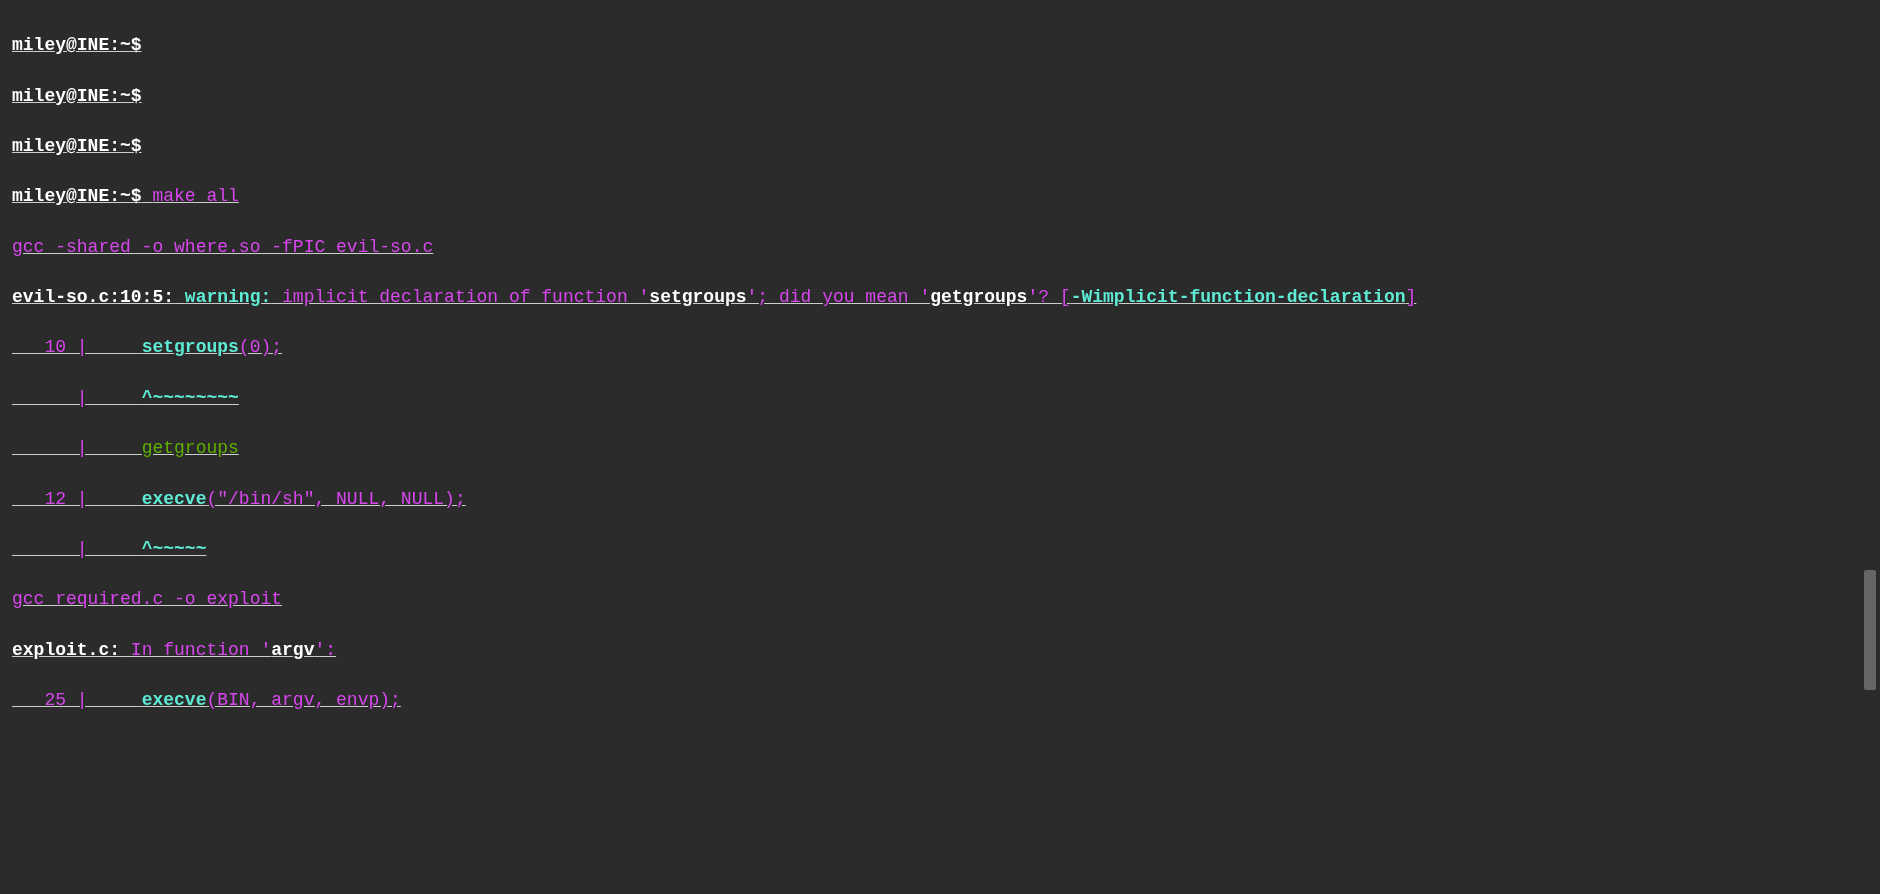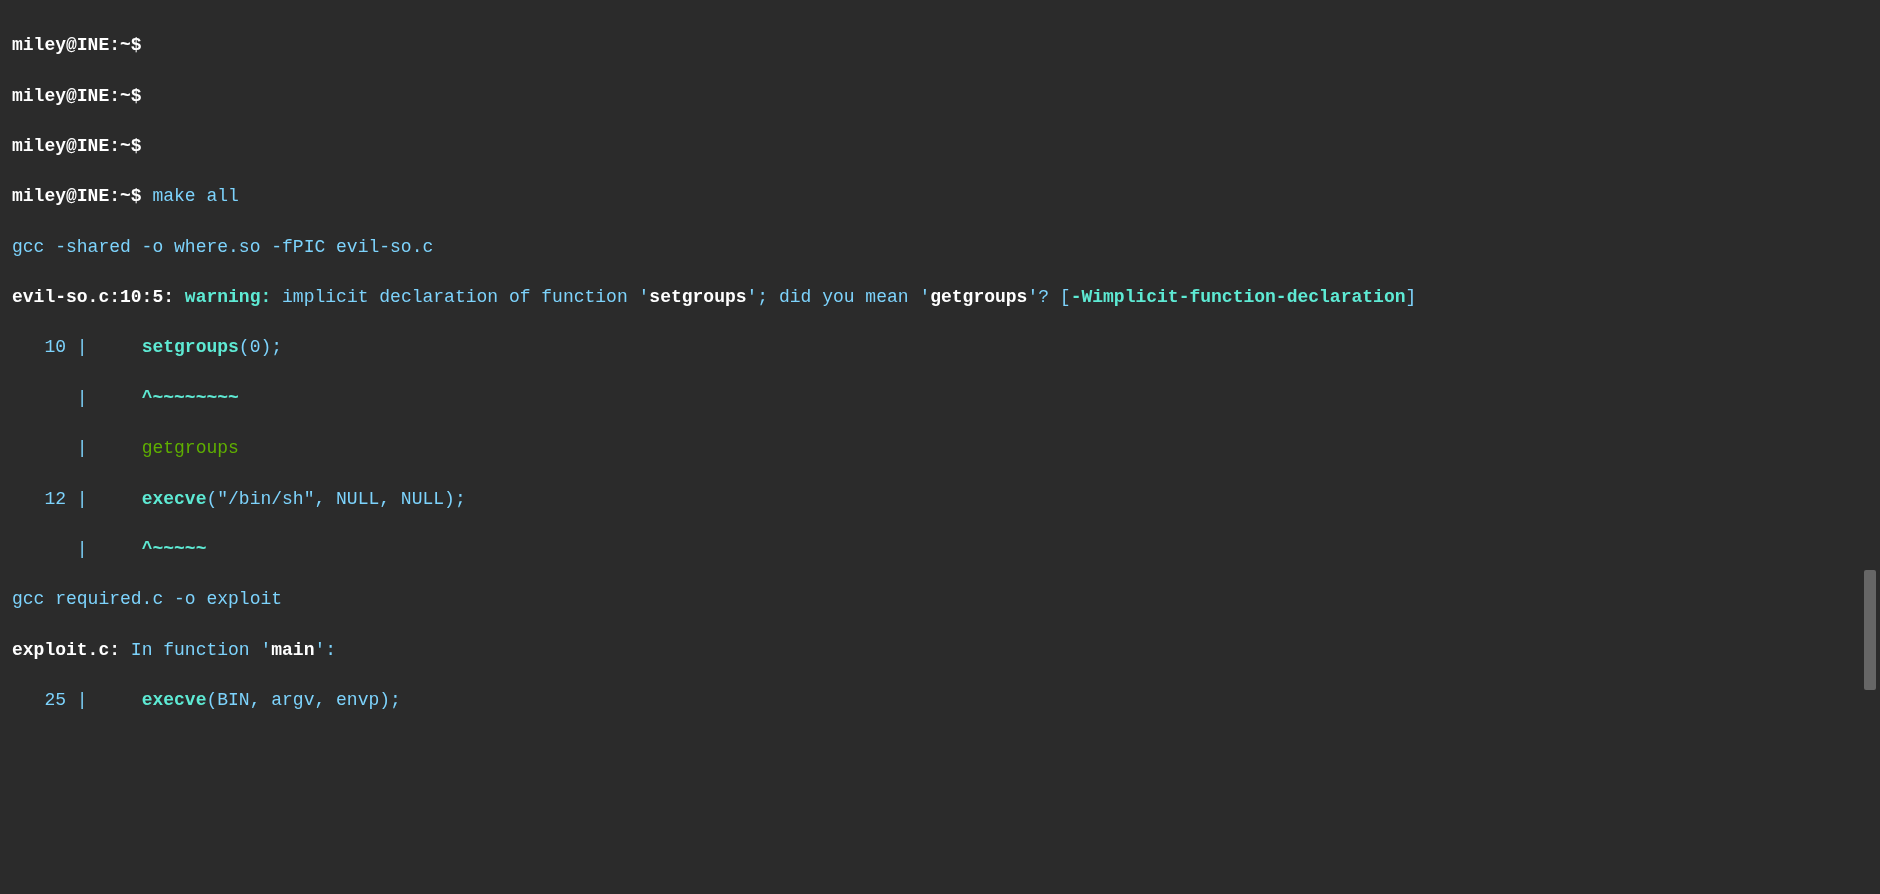--- a/index.html
+++ b/index.html
@@ -16,31 +16,32 @@
       padding: 8px 12px;
       width: 1880px;
       height: 894px;
       overflow: hidden;
       position: relative;
     }
     .terminal {
       white-space: pre;
       height: 100%;
       overflow-y: auto;
+      text-decoration: underline;
     }
     .prompt {
       color: #cccccc;
       font-weight: bold;
     }
     .bold {
       font-weight: bold;
       color: #ffffff;
     }
     .dim {
-      color: #7dd3fc;
+      color: #d946ef;
     }
     .magenta {
       color: #5eead4;
       font-weight: bold;
     }
     .green {
       color: #5faf00;
     }
     .scrollbar {
       position: absolute;
@@ -70,21 +71,21 @@
 <div class="line"><span class="prompt bold">miley@INE:~$</span></div>
 <div class="line"><span class="prompt bold">miley@INE:~$</span><span> </span><span class="dim">make all</span></div>
 <div class="line"><span class="dim">gcc -shared -o where.so -fPIC evil-so.c</span></div>
 <div class="line"><span class="bold">evil-so.c:10:5:</span><span> </span><span class="magenta">warning:</span><span class="dim"> implicit declaration of function '</span><span class="bold">setgroups</span><span class="dim">'; did you mean '</span><span class="bold">getgroups</span><span class="dim">'? [</span><span class="magenta">-Wimplicit-function-declaration</span><span class="dim">]</span></div>
 <div class="line"><span class="dim">   10 |     </span><span class="magenta">setgroups</span><span class="dim">(0);</span></div>
 <div class="line"><span class="dim">      |     </span><span class="magenta">^~~~~~~~~</span></div>
 <div class="line"><span class="dim">      |     </span><span class="green">getgroups</span></div>
 <div class="line"><span class="dim">   12 |     </span><span class="magenta">execve</span><span class="dim">("/bin/sh", NULL, NULL);</span></div>
 <div class="line"><span class="dim">      |     </span><span class="magenta">^~~~~~</span></div>
 <div class="line"><span class="dim">gcc required.c -o exploit</span></div>
-<div class="line"><span class="bold">exploit.c:</span><span class="dim"> In function '</span><span class="bold">main</span><span class="dim">':</span></div>
+<div class="line"><span class="bold">exploit.c:</span><span class="dim"> In function '</span><span class="bold">argv</span><span class="dim">':</span></div>
 <div class="line"><span class="dim">   25 |     </span><span class="magenta">execve</span><span class="dim">(BIN, argv, envp);</span></div>
 
 
 
 
 
 
 
 
 

